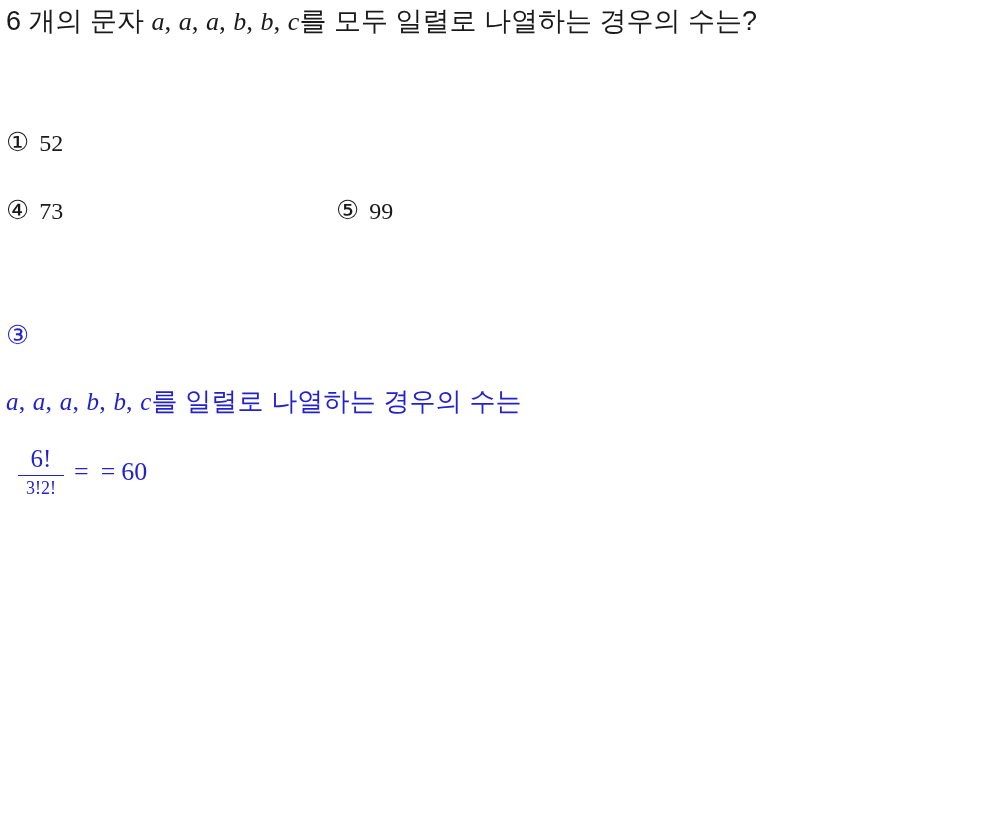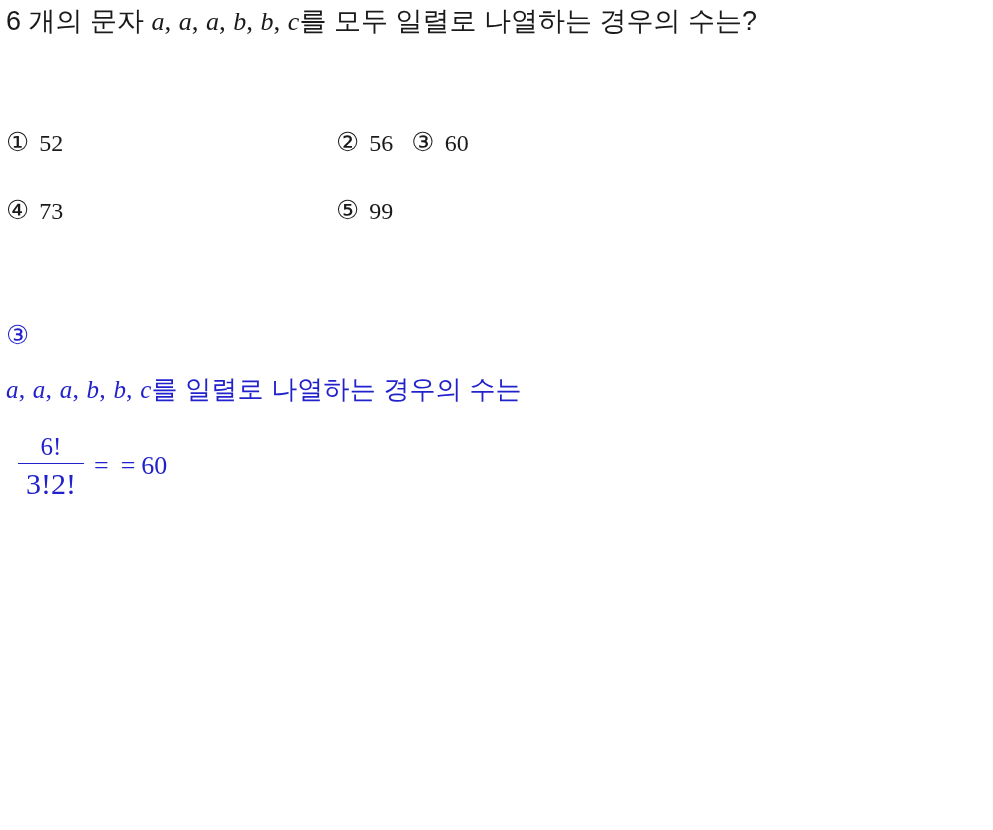--- a/index.html
+++ b/index.html
@@ -80,21 +80,21 @@
     top: 322px;
     color: #2222cc;
   }
   .answer-mark {
     font-family: "DejaVu Sans", sans-serif;
     font-size: 26px;
     color: #2222cc;
     line-height: 1;
   }
   .solution-line {
-    margin-top: 24px;
+    margin-top: 36px;
     font-family: "Liberation Sans", sans-serif;
     font-size: 26px;
     color: #2222cc;
     font-weight: 500;
     letter-spacing: 0.2px;
   }
   .solution-line .mathvar {
     color: #2222cc;
     font-family: "Liberation Serif", serif;
     font-style: italic;
@@ -116,21 +116,21 @@
     vertical-align: middle;
     margin: 0 4px;
   }
   .frac .numer {
     padding: 0 8px 2px 8px;
     font-size: 25px;
     line-height: 1.1;
   }
   .frac .denom {
     padding: 3px 8px 0 8px;
-    font-size: 30px;
+    font-size: 18px;
     line-height: 1.1;
     border-top: 1.6px solid #2222cc;
     width: 100%;
     box-sizing: border-box;
     text-align: left;
   }
   .eq-sign {
     margin: 0 6px;
     font-size: 26px;
   }
@@ -150,23 +150,20 @@
 
   <div class="question">
     <span>6 개의 문자 </span><span class="mathvar">a</span><span class="comma">,</span> <span class="mathvar">a</span><span class="comma">,</span> <span class="mathvar">a</span><span class="comma">,</span> <span class="mathvar">b</span><span class="comma">,</span> <span class="mathvar">b</span><span class="comma">,</span> <span class="mathvar">c</span><span>를 모두 일렬로 나열하는 경우의 수는?</span>
   </div>
 
   <div class="choices">
     <div class="choice-row">
       <div class="choice-col-1">
         <span class="circ">①</span><span class="num">52</span>
       </div>
-      <div class="choice-col-2">
-        <span><span class="circ">②</span><span class="num">56</span></span><span class="gap"></span><span><span class="circ">③</span><span class="num">60</span></span>
-      </div>
     </div>
     <div class="choice-row">
       <div class="choice-col-1">
         <span class="circ">④</span><span class="num">73</span>
       </div>
       <div class="choice-col-2">
         <span class="circ">⑤</span><span class="num">99</span>
       </div>
     </div>
   </div>

